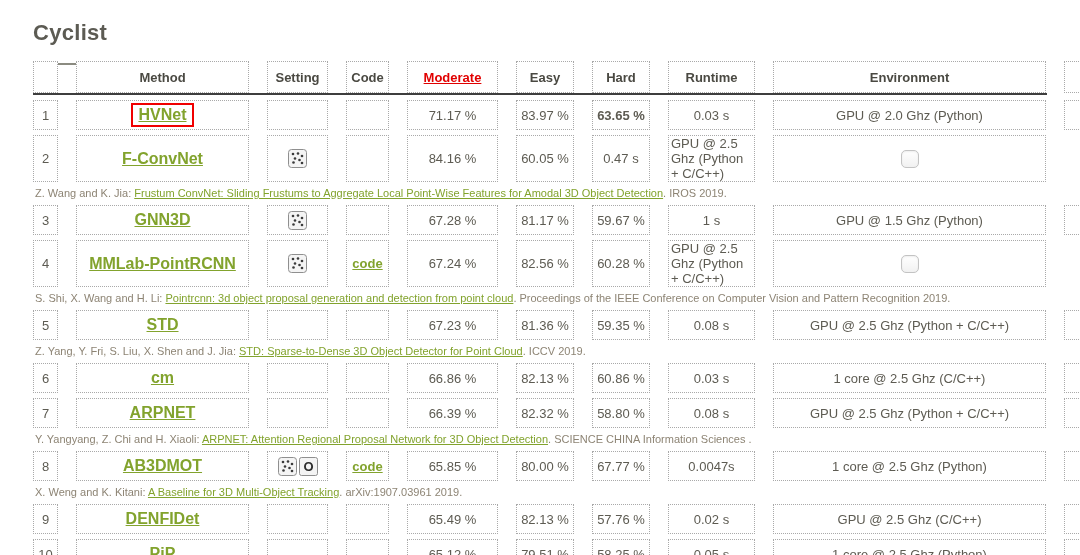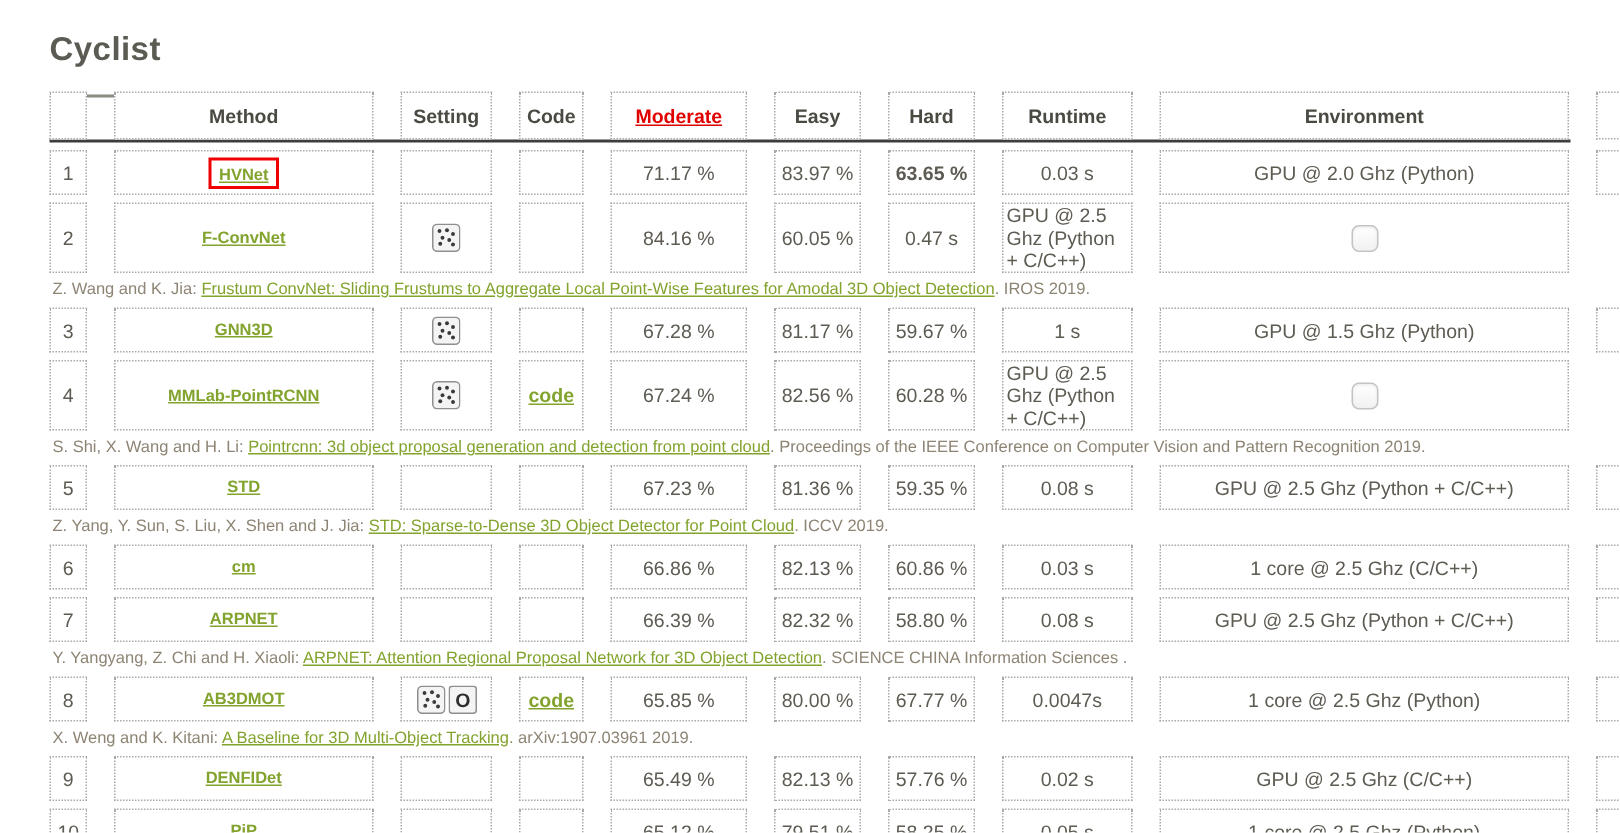--- a/index.html
+++ b/index.html
@@ -17,21 +17,21 @@
   h1.title{font-size:22px; font-weight:bold; color:#5c5b53; margin:0 0 15px 0; letter-spacing:0.3px;}
   h1.title .title-text{border-bottom:2px solid #8b8b81; padding-bottom:18px;}
 
   .grid-row{display:grid; grid-template-columns:25px 173px 61px 43px 91px 58px 58px 87px 273px 115px; column-gap:18px;}
   .cell{border:1px dotted var(--dot); min-height:30px; display:flex; align-items:center; justify-content:center; font-size:13px; color:var(--txt); background:#fff; padding:0 2px; box-sizing:border-box;}
   .header .cell{font-weight:bold; color:var(--hdr-txt); min-height:32px;}
   .header .moderate{color:var(--mod-red); text-decoration:underline;}
   .thick-line{height:2px; background:#3d3d3d; margin:0 0 5px 0;}
   .row{margin-bottom:5px;}
 
-  a.method-link{color:var(--green); font-weight:bold; text-decoration:underline; font-size:11px; cursor:pointer;}
+  a.method-link{color:var(--green); font-weight:bold; text-decoration:underline; font-size:16px; cursor:pointer;}
   a.code-link{color:var(--green); font-weight:bold; text-decoration:underline; font-size:13px; cursor:pointer;}
   .red-box{border:2px solid var(--box-red); padding:1px 5px; display:inline-block;}
   .bold-val{font-weight:bold;}
 
   .citation{font-size:11px; color:var(--cit-txt); margin:-1px 0 5px 2px; line-height:14px;}
   .citation a.cit-link{color:var(--green); text-decoration:underline; cursor:pointer;}
 
   .compare-btn{font-family:"Liberation Sans",sans-serif; font-size:14px; color:#3f3f3f; padding:4px 6px; background:linear-gradient(#fefefe,#dcdcdc); border:1px solid #9a9a9a; border-radius:12px; cursor:pointer;}
   .checkbox{width:16px; height:16px; border:1px solid #c3c3c3; border-radius:5px; background:linear-gradient(#ffffff,#f1f1f1); box-shadow:inset 0 1px 2px rgba(0,0,0,0.07); cursor:pointer;}
 
@@ -181,21 +181,21 @@
           <div class="cell"></div>
           <div class="cell">67.23 %</div>
           <div class="cell">81.36 %</div>
           <div class="cell">59.35 %</div>
           <div class="cell">0.08 s</div>
           <div class="cell">GPU @ 2.5 Ghz (Python + C/C++)</div>
           <div class="cell">
             <div class="checkbox" role="checkbox" aria-checked="false"></div>
           </div>
         </div>
-        <div class="citation"><span>Z. Yang, Y. Sun, S. Liu, X. Shen and J. Jia: </span><a class="cit-link">STD: Sparse-to-Dense 3D Object Detector for Point Cloud</a><span>. ICCV 2019.</span></div>
+        <div class="citation"><span>Z. Yang, Y. Fri, S. Liu, X. Shen and J. Jia: </span><a class="cit-link">STD: Sparse-to-Dense 3D Object Detector for Point Cloud</a><span>. ICCV 2019.</span></div>
         <div class="grid-row row">
           <div class="cell">6</div>
           <div class="cell">
             <a class="method-link">cm</a>
           </div>
           <div class="cell"></div>
           <div class="cell"></div>
           <div class="cell">66.86 %</div>
           <div class="cell">82.13 %</div>
           <div class="cell">60.86 %</div>

